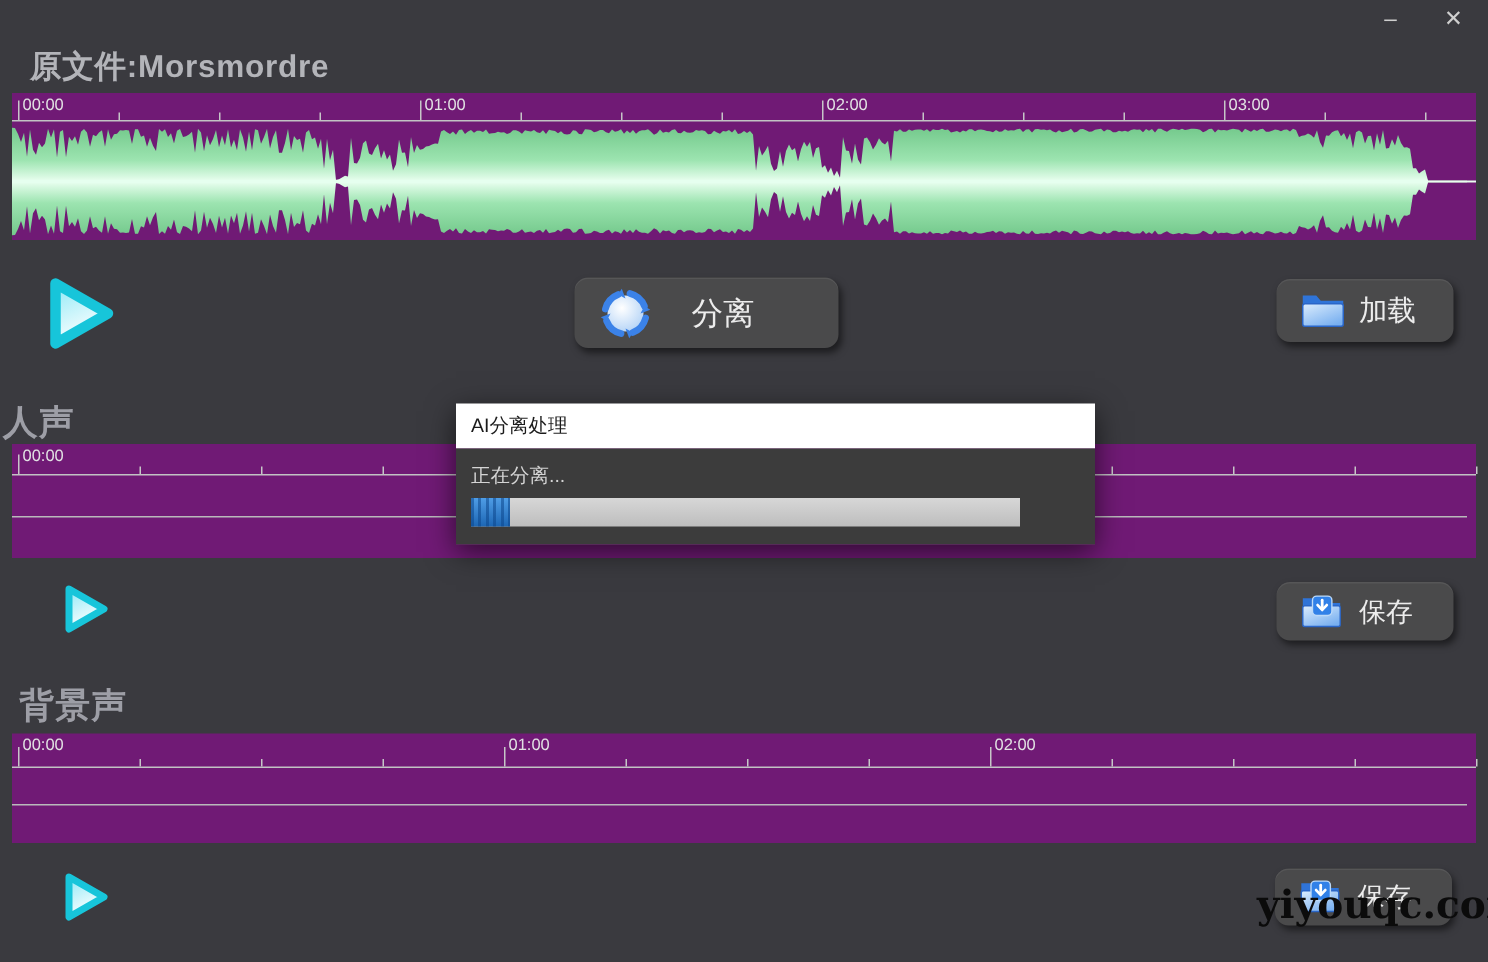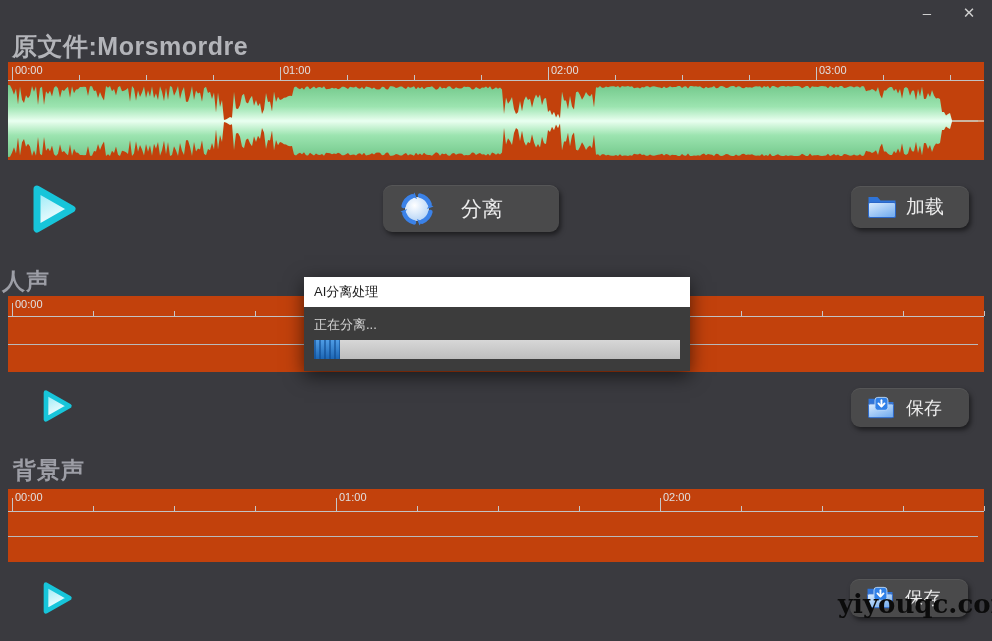--- a/index.html
+++ b/index.html
@@ -12,27 +12,27 @@
   .abs{position:absolute;}
 
   
   .titlebar{left:0;top:0;width:992px;height:26px;}
   .win-title{left:0;top:4px;width:992px;text-align:center;font-size:14px;color:#d6d6d8;}
   .win-btn{top:2px;width:34px;height:22px;text-align:center;line-height:22px;color:#cfcfcf;font-size:15px;cursor:default;}
   .win-min{right:48px;}
   .win-close{right:6px;}
 
   
-  .file-label{left:12px;top:30px;font-size:25px;font-weight:bold;color:#b3b4b9;letter-spacing:.5px;}
+  .file-label{left:20px;top:30px;font-size:21px;font-weight:bold;color:#b3b4b9;letter-spacing:.5px;}
   .sec-header{font-size:23px;font-weight:bold;color:#9d9ea6;letter-spacing:1px;}
   .vocal-header{left:2px;top:266px;}
   .bg-header{left:13px;top:455px;}
 
   
-  .panel{background:#c2410c;}
+  .panel{background:#701a75;}
   .main-panel{left:8px;top:62px;width:976px;height:98px;}
   .vocal-panel{left:8px;top:296px;width:976px;height:76px;}
   .bgs-panel{left:8px;top:489px;width:976px;height:73px;}
 
   .ruler{position:absolute;left:0;top:0;width:100%;border-bottom:1px solid #c2c2c4;}
   .ruler-main{height:18px;}
   .ruler-vocal{height:20px;}
   .ruler-bgs{height:22px;}
   .tick{position:absolute;bottom:0;width:1px;height:5px;background:#c6c6c8;}
   .tick.tall{height:13px;}
@@ -55,23 +55,22 @@
   .btn .lbl{flex:1;text-align:center;}
   .btn-separate .lbl{padding-right:14px;}
 
   .playbtn{position:absolute;cursor:default;}
   .play1{left:28px;top:180px;}
   .play2{left:40px;top:386px;}
   .play3{left:40px;top:578px;}
 
   
   .dialog{
-    left:304px;top:269px;width:386px;height:94px;z-index:40;
+    left:304px;top:269px;width:426px;height:94px;z-index:40;
     box-shadow:0 5px 18px rgba(0,0,0,.6);
-    margin-top:8px;
   }
   .dialog-titlebar{position:absolute;left:0;top:0;width:100%;height:30px;background:#ffffff;}
   .dialog-title{position:absolute;left:10px;top:0;line-height:30px;font-size:13px;color:#1b1b1b;}
   .dialog-body{position:absolute;left:0;top:30px;width:100%;height:64px;background:#3c3c3c;}
   .dialog-msg{position:absolute;left:10px;top:9px;font-size:13px;color:#d4d4d4;}
   .progress-track{
     position:absolute;left:10px;top:33px;width:366px;height:19px;
     background:linear-gradient(#d7d7d7,#bdbdbd);
   }
   .progress-fill{

